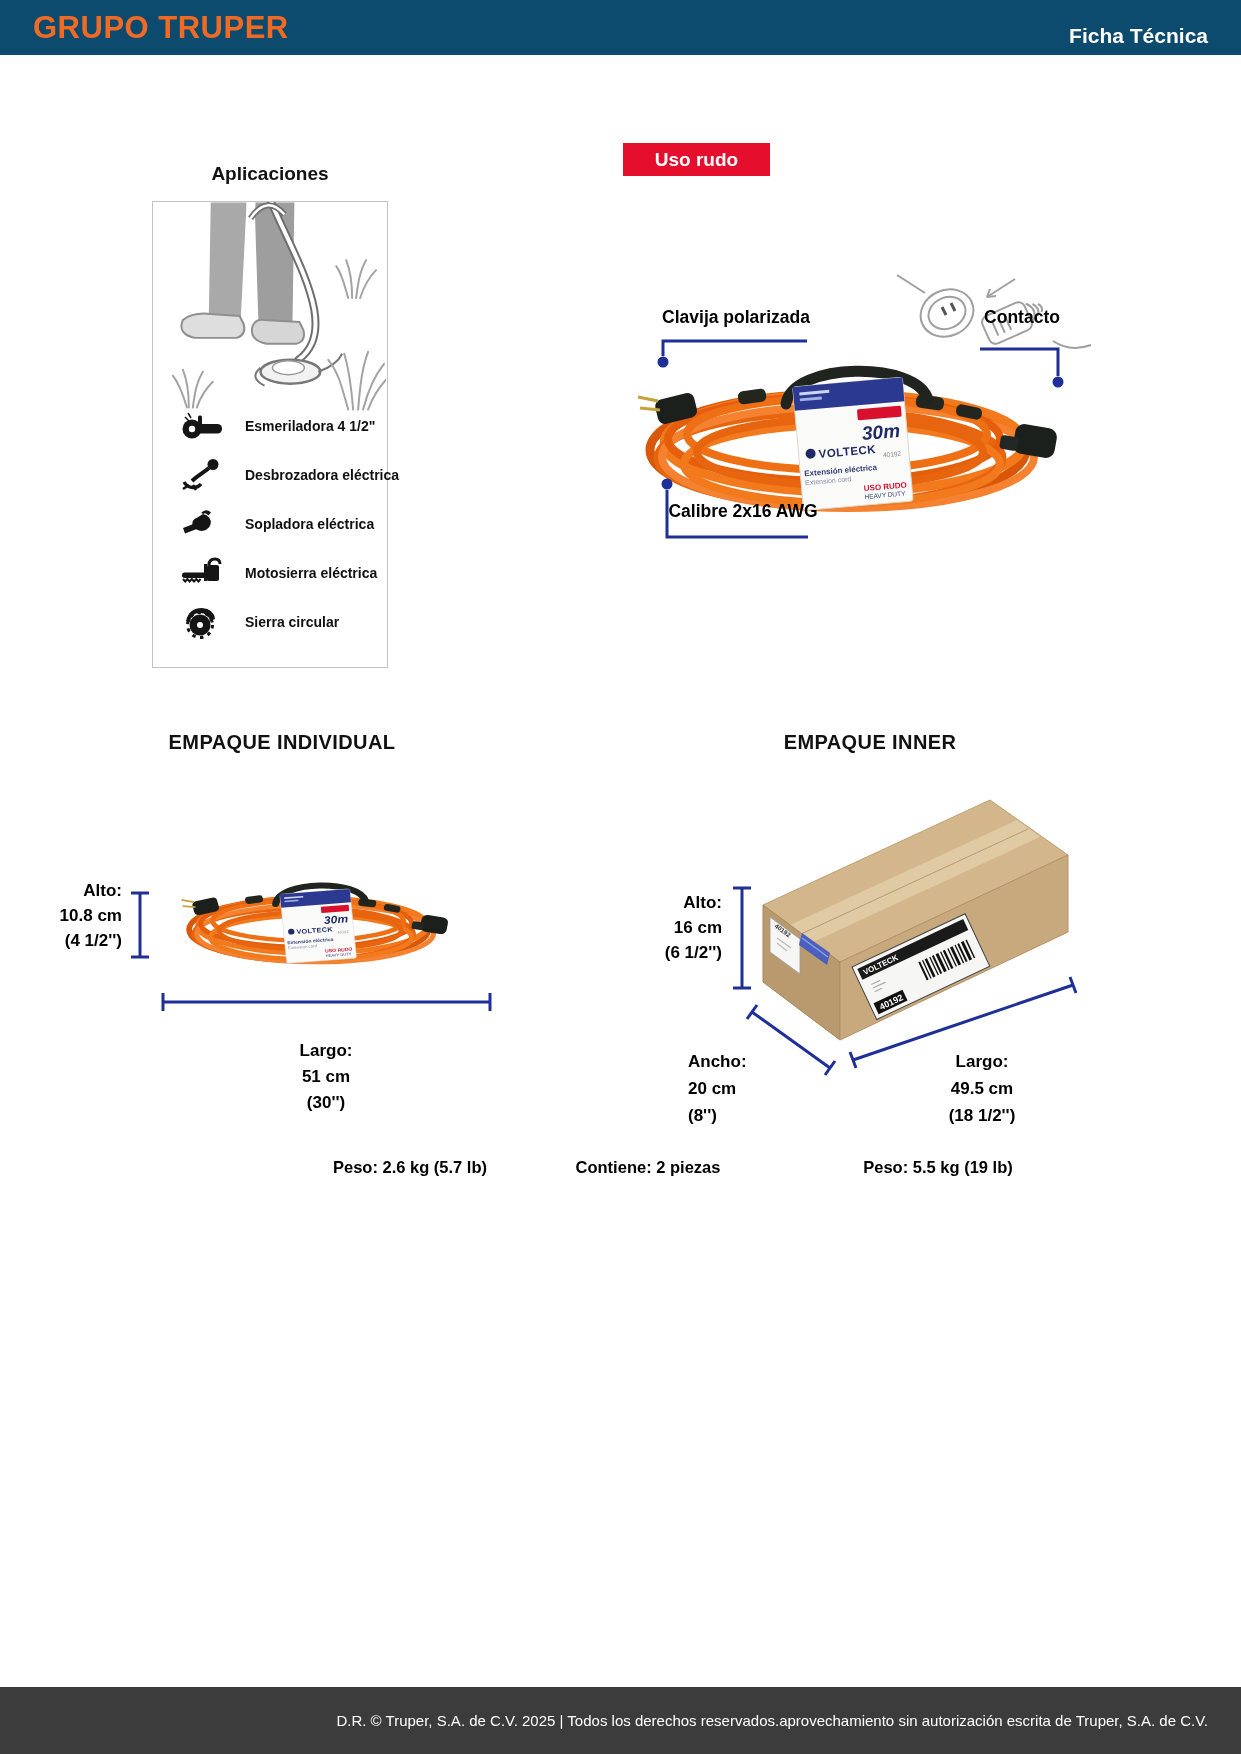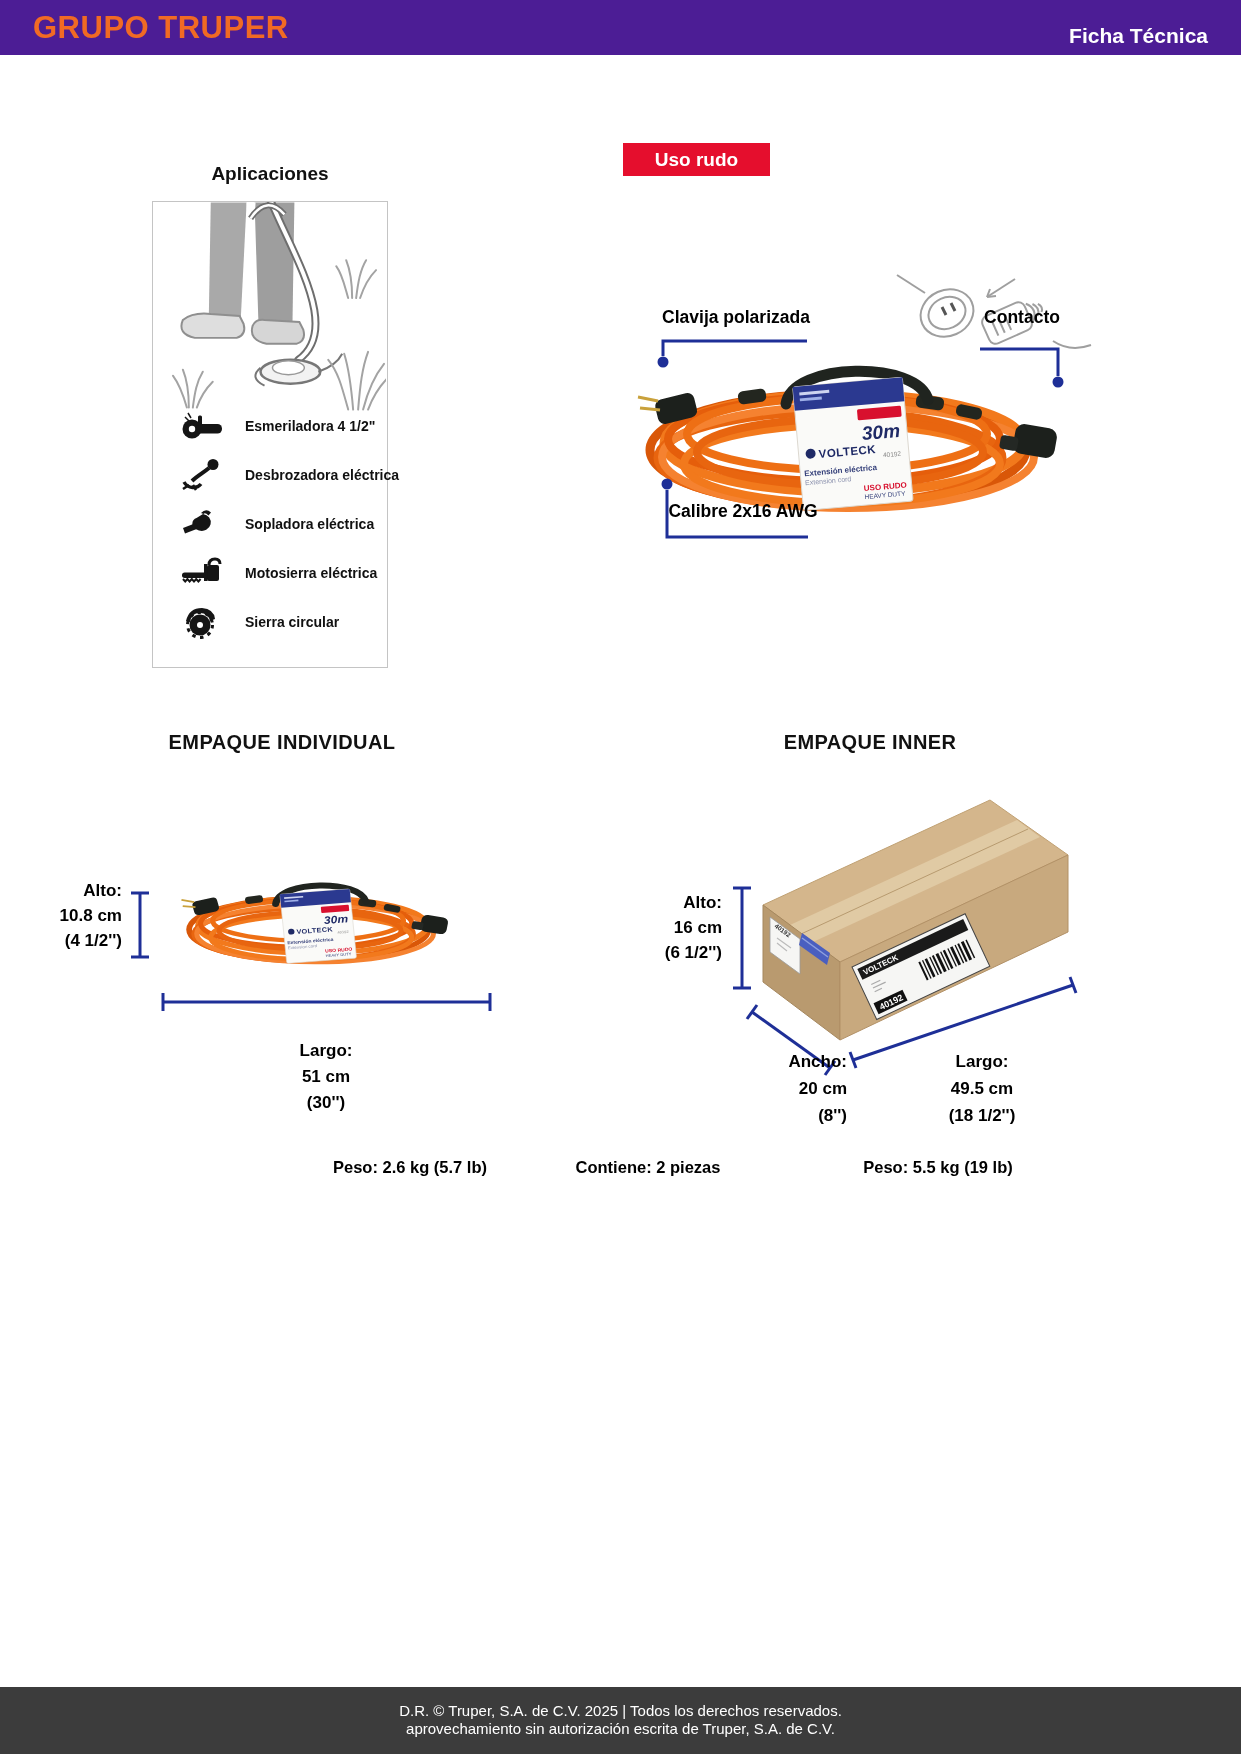--- a/index.html
+++ b/index.html
@@ -1,20 +1,20 @@
 <!DOCTYPE html>
 <html><head>
 <meta charset="utf-8">
 <style>
   html,body{margin:0;padding:0;background:#e9e9e9;}
   .page{position:relative;width:1241px;height:1754px;background:#ffffff;margin:0 auto;
         font-family:"Liberation Sans",sans-serif;overflow:hidden;color:#111;}
 
   
-  .topbar{position:absolute;left:0;top:0;width:100%;height:55px;background:#4c1d95;
+  .topbar{position:absolute;left:0;top:0;width:100%;height:55px;background:#0c4a6e;
           display:flex;align-items:center;justify-content:space-between;
           padding:0 33px;box-sizing:border-box;}
   .logo{color:#F16A24;font-size:31px;font-weight:bold;letter-spacing:0.5px;}
   .doc-title{color:#ffffff;font-size:21px;font-weight:bold;margin-top:17px;}
 
   
   .section-bar{position:absolute;left:35px;top:85px;width:1050px;height:29px;background:#1B12A7;
                color:#fff;font-size:17px;font-weight:bold;display:flex;align-items:center;
                padding-left:9px;box-sizing:border-box;}
 
@@ -44,40 +44,40 @@
   .pkg-title{position:absolute;font-size:20px;font-weight:bold;letter-spacing:0.4px;
              text-align:center;width:360px;}
   #title-individual{left:102px;top:731px;}
   #title-inner{left:690px;top:731px;}
 
   
   .dim{position:absolute;font-weight:bold;font-size:17px;line-height:25px;color:#000;}
   #alto-ind{left:30px;top:878px;width:92px;text-align:right;}
   #largo-ind{left:246px;top:1038px;width:160px;text-align:center;line-height:26px;}
   #alto-inner{left:630px;top:890px;width:92px;text-align:right;}
-  #ancho-inner{left:707px;top:1048px;width:140px;text-align:right;line-height:27px;}
+  #ancho-inner{left:688px;top:1048px;width:140px;text-align:left;line-height:27px;}
   #largo-inner{left:902px;top:1048px;width:160px;text-align:center;line-height:27px;}
 
   
   .meta{position:absolute;font-size:16.5px;font-weight:bold;top:1158px;color:#000;}
   #peso-ind{left:300px;width:220px;text-align:center;}
   #contiene{left:548px;width:200px;text-align:center;}
   #peso-inner{left:838px;width:200px;text-align:center;}
 
   
   .cord-main{position:absolute;left:620px;top:340px;width:440px;height:200px;}
   .cord-small{position:absolute;left:170px;top:868px;width:280px;height:112px;}
   .box-svg{position:absolute;left:750px;top:775px;width:330px;height:270px;}
   .plug-art{position:absolute;left:895px;top:253px;width:210px;height:110px;}
   .overlay{position:absolute;left:0;top:0;width:1241px;height:1754px;pointer-events:none;}
 
   
   .footer{position:absolute;left:0;top:1687px;width:100%;height:67px;background:#3C3C3C;
-          color:#fff;display:flex;align-items:center;justify-content:center;
-          padding:0 33px;box-sizing:border-box;flex-direction:column;}
+          color:#fff;display:flex;align-items:center;justify-content:flex-end;
+          padding:0 33px;box-sizing:border-box;}
   .footer-left{font-size:15px;}
   .footer-right{font-size:15px;text-align:right;line-height:20px;}
 </style>
 </head>
 <body>
 
 <div class="page">
 
   <svg width="0" height="0" style="position:absolute" aria-hidden="true">
     <defs>

